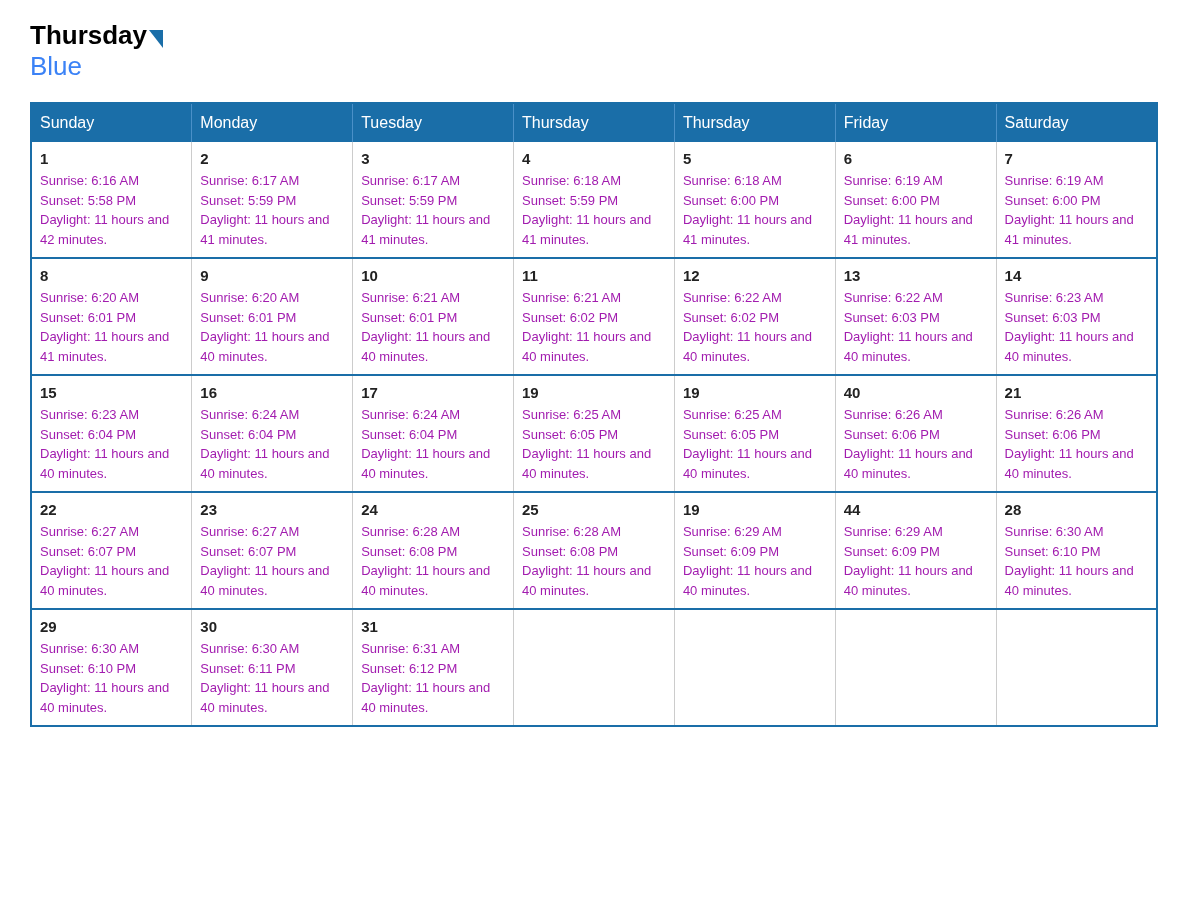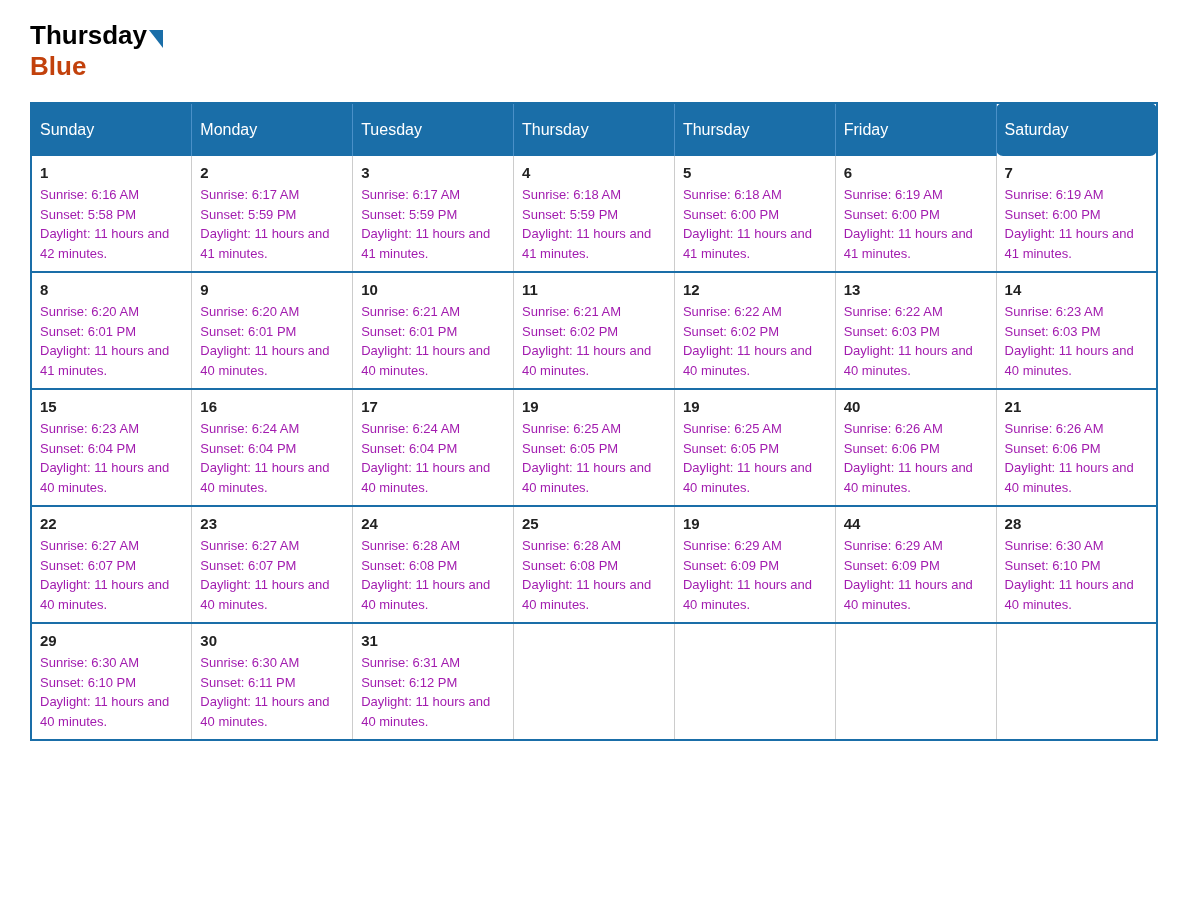--- a/index.html
+++ b/index.html
@@ -33,23 +33,23 @@
       width: 0;
       height: 0;
       border-left: 14px solid transparent;
       border-top: 18px solid #1a6ea8;
       display: inline-block;
       margin: 0 2px;
       position: relative;
       top: 3px;
     }
     .logo-blue {
-      color: #c2410c;
+      color: #3b82f6;
       font-size: 26px;
-      font-weight: bold;
+      font-weight: normal;
     }
     .title-section {
       text-align: right;
     }
     .month-title {
       font-size: 52px;
       font-weight: bold;
       color: #222;
     }
     .location {
@@ -58,27 +58,27 @@
       margin-top: 4px;
     }
     .calendar {
       width: 100%;
       border-collapse: collapse;
       border: 2px solid #1a6ea8;
     }
     .calendar th {
       background-color: #1a6ea8;
       color: #fff;
-      padding: 17px 8px;
+      padding: 10px 8px;
       text-align: left;
       font-size: 16px;
       font-weight: normal;
       border-right: 1px solid #4a90c8;
     }
-    .calendar th:last-child { border-right: none; border-radius: 7px; }
+    .calendar th:last-child { border-right: none; }
     .calendar td {
       vertical-align: top;
       padding: 8px 8px;
       border-right: 1px solid #ccc;
       border-bottom: 2px solid #1a6ea8;
       font-size: 13px;
       color: #333;
       width: 14.28%;
     }
     .calendar td:last-child { border-right: none; }

